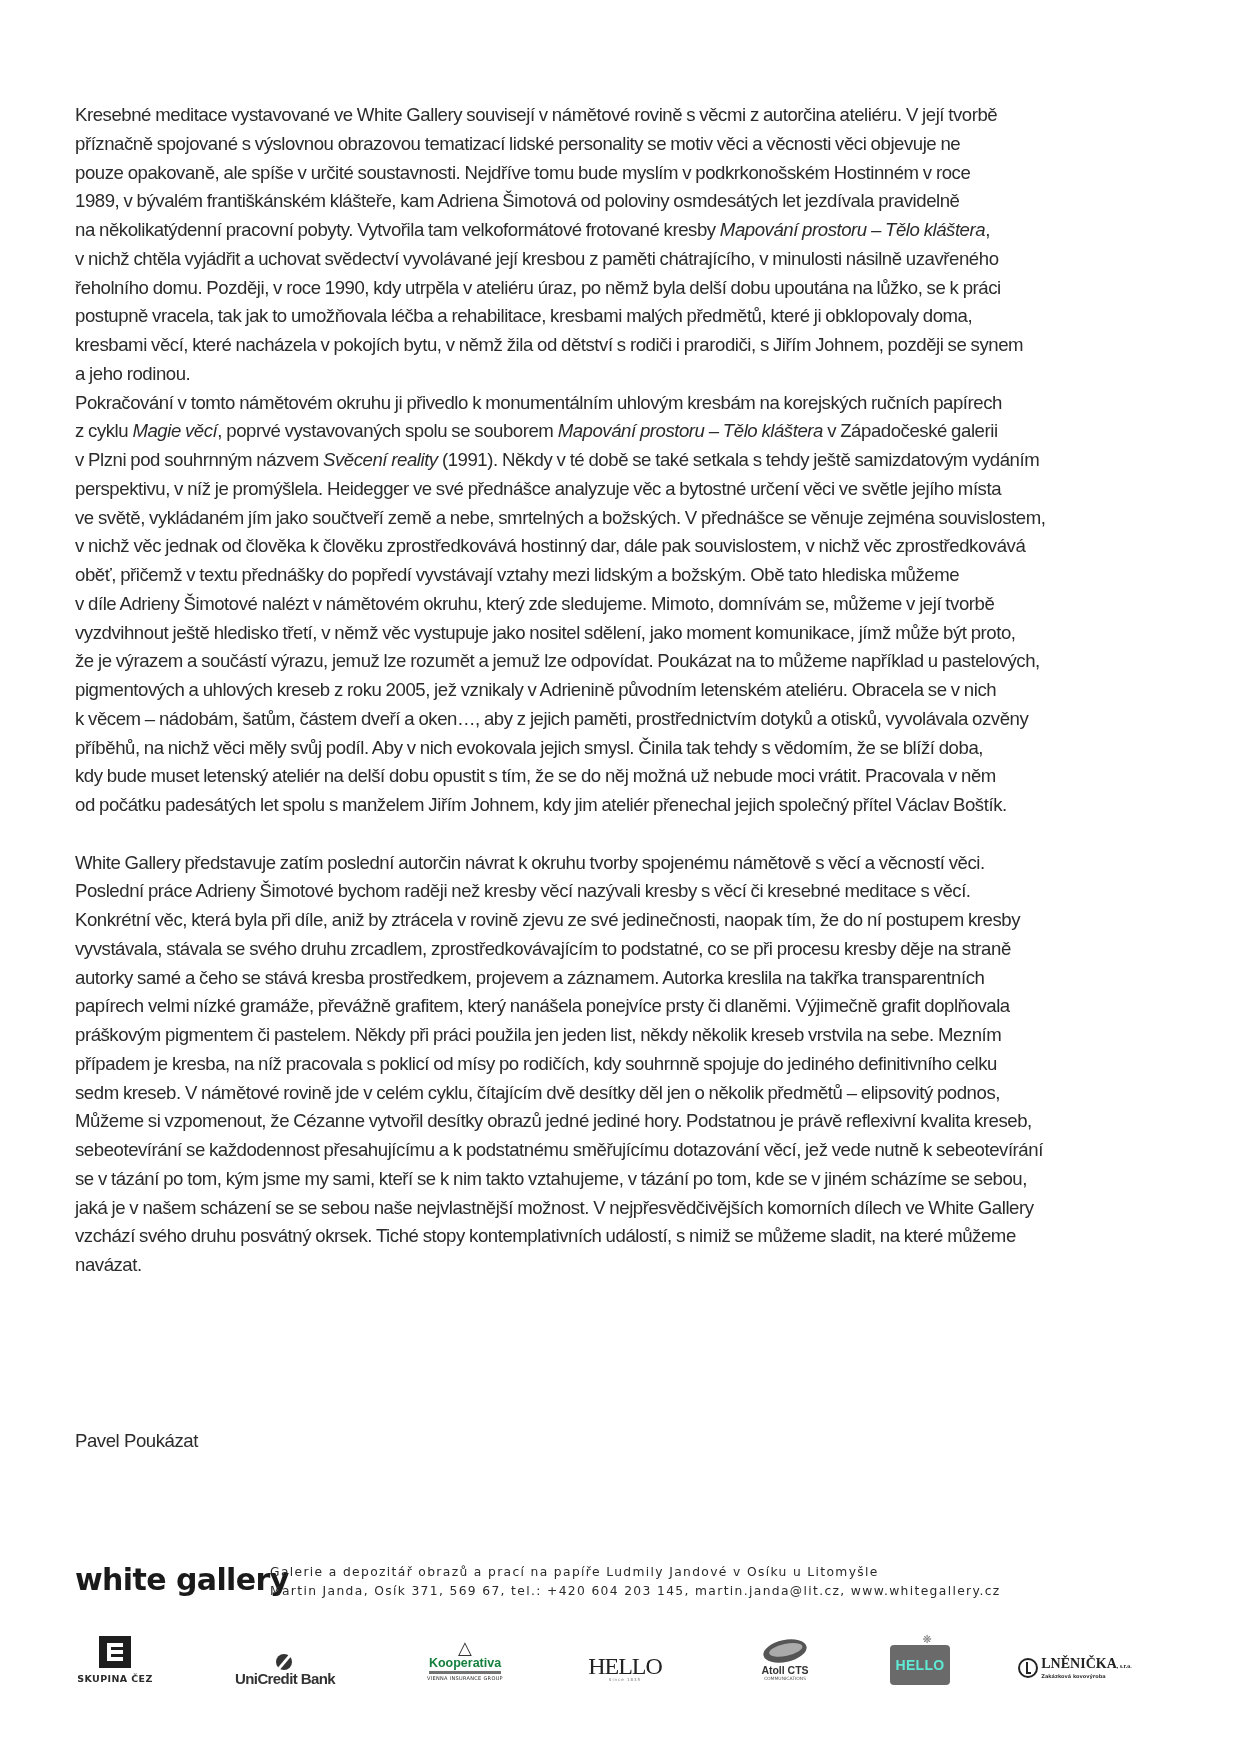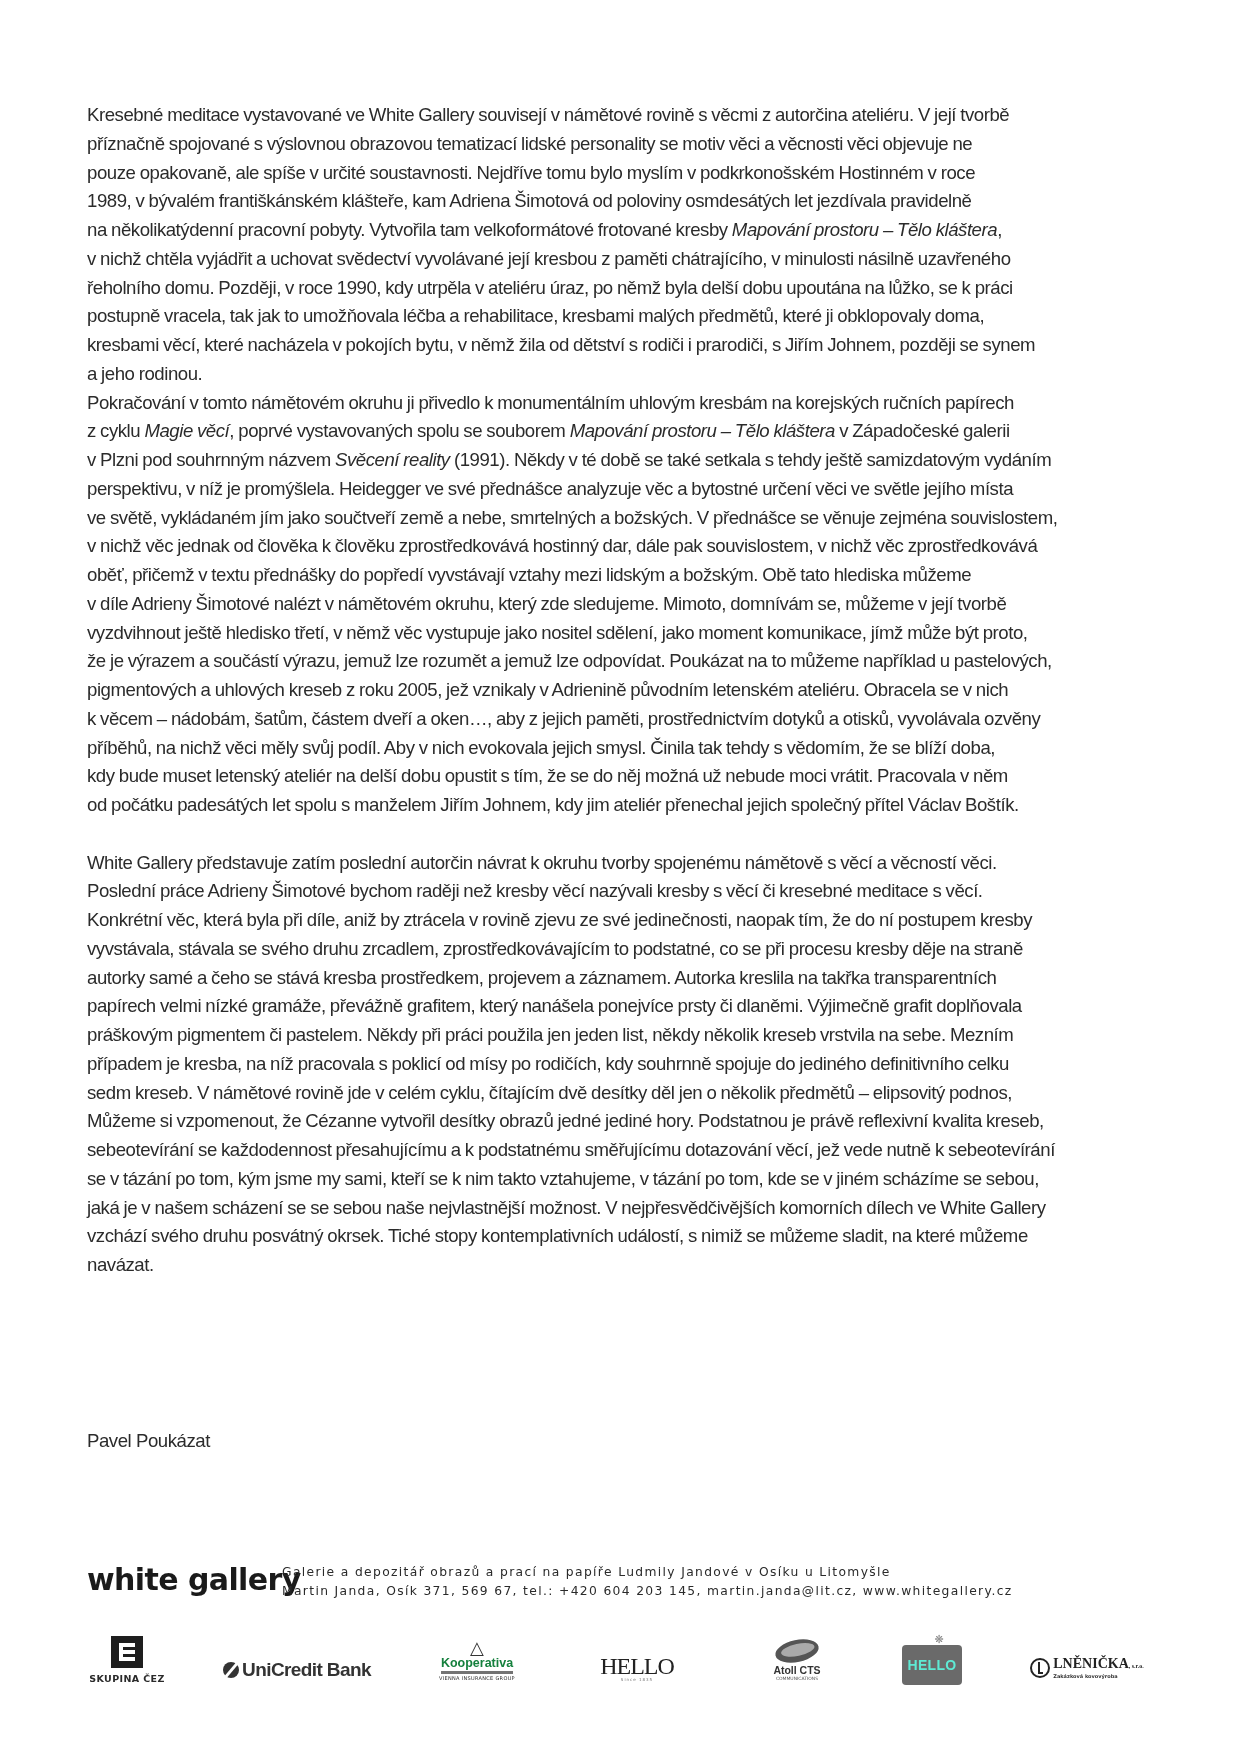--- a/index.html
+++ b/index.html
@@ -1,17 +1,17 @@
 <!DOCTYPE html>
 <html><head>
 <meta charset="utf-8">
 <style>
   html, body { margin: 0; padding: 0; background: #ffffff; }
   body { width: 1241px; height: 1754px; position: relative; overflow: hidden; }
-  .page { position: absolute; left: 0; top: 0; width: 1118px; height: 1754px; background: #fff; margin-left: 12px; }
+  .page { position: absolute; left: 0; top: 0; width: 1118px; height: 1754px; background: #fff; }
   .article {
     position: absolute; left: 75px; top: 101px; width: 1080px;
     font-family: "Liberation Sans", sans-serif;
     font-size: 18.6px; line-height: 28.75px; color: #2b2b2b;
     letter-spacing: -0.45px; word-spacing: -0.5px;
   }
   .line { display: block; white-space: nowrap; height: 28.75px; }
   .blank { display: block; height: 28.75px; }
   .para { display: block; }
   .signature { position: absolute; left: 75px; top: 1430px;
@@ -25,21 +25,21 @@
     font-family: "DejaVu Sans", sans-serif; font-size: 12.3px; line-height: 19px; color: #2a2a2a; letter-spacing: 1.35px; }
   .brand-info span { display: block; white-space: nowrap; }
 
   .sponsors { position: absolute; left: 0; top: 1630px; width: 1241px; height: 60px; }
   .sponsor { position: absolute; top: 0; height: 60px; display: flex; flex-direction: column;
     align-items: center; justify-content: center; color: #2a2a2a; font-family: "DejaVu Sans", sans-serif; }
   .cez-mark { width: 32px; height: 32px; background: #1e1e1e; position: relative; }
   .cez-mark::before { content: ""; position: absolute; left: 8px; top: 7px; width: 16px; height: 18px; border: 4px solid #fff; border-right: none; box-sizing: border-box; }
   .cez-mark::after { content: ""; position: absolute; left: 12px; top: 14px; width: 12px; height: 4px; background: #fff; }
   .cez-text { font-size: 9.5px; font-weight: bold; margin-top: 5px; letter-spacing: 0.4px; }
-  .unicredit { flex-direction: row; font-family: "Liberation Sans", sans-serif; font-weight: bold; font-size: 19px; letter-spacing: -0.6px; color: #333; }
+  .unicredit { flex-direction: column; font-family: "Liberation Sans", sans-serif; font-weight: bold; font-size: 15px; letter-spacing: -0.6px; color: #333; }
   .uc-mark { width: 16px; height: 16px; border-radius: 50%; background: #333; margin-right: 3px; position: relative; }
   .uc-mark::after { content: ""; position: absolute; left: 7px; top: -1px; width: 3px; height: 18px; background: #fff; transform: rotate(40deg); }
   .koop-mark { font-size: 18px; line-height: 16px; color: #333; }
   .koop-name { font-family: "Liberation Sans", sans-serif; font-weight: bold; font-size: 12.5px; color: #15803d; border-bottom: 3px solid #737373; padding-bottom: 1px; }
   .koop-sub { font-size: 5px; letter-spacing: 0.3px; margin-top: 1px; }
   .kodl { font-family: "Liberation Serif", serif; font-size: 24px; letter-spacing: -1px; color: #222; line-height: 22px; }
   .kodl-sub { font-size: 4px; color: #777; letter-spacing: 1px; }
   .atoll-mark { width: 44px; height: 22px; border-radius: 50%; background: #555; transform: rotate(-12deg); position: relative; }
   .atoll-mark::after { content: ""; position: absolute; left: 6px; top: 4px; width: 34px; height: 12px; border-radius: 50%; background: #aaa; }
   .atoll-name { font-family: "Liberation Sans", sans-serif; font-weight: bold; font-size: 10.5px; margin-top: 2px; color: #333; }
@@ -56,21 +56,21 @@
 </style>
 </head>
 <body>
 
 <div class="page">
 
   <div class="article" id="article">
       <div class="para">
         <span class="line"><span>Kresebné meditace vystavované ve White Gallery souvisejí v námětové rovině s věcmi z autorčina ateliéru. V její tvorbě</span></span>
         <span class="line"><span>příznačně spojované s výslovnou obrazovou tematizací lidské personality se motiv věci a věcnosti věci objevuje ne</span></span>
-        <span class="line"><span>pouze opakovaně, ale spíše v určité soustavnosti. Nejdříve tomu bylo myslím v podkrkonošském Hostinném v roce</span></span>
+        <span class="line"><span>pouze opakovaně, ale spíše v určité soustavnosti. Nejdříve tomu bude myslím v podkrkonošském Hostinném v roce</span></span>
         <span class="line"><span>1989, v bývalém františkánském klášteře, kam Adriena Šimotová od poloviny osmdesátých let jezdívala pravidelně</span></span>
         <span class="line"><span>na několikatýdenní pracovní pobyty. Vytvořila tam velkoformátové frotované kresby </span><em>Mapování prostoru – Tělo kláštera</em><span>,</span></span>
         <span class="line"><span>v nichž chtěla vyjádřit a uchovat svědectví vyvolávané její kresbou z paměti chátrajícího, v minulosti násilně uzavřeného</span></span>
         <span class="line"><span>řeholního domu. Později, v roce 1990, kdy utrpěla v ateliéru úraz, po němž byla delší dobu upoutána na lůžko, se k práci</span></span>
         <span class="line"><span>postupně vracela, tak jak to umožňovala léčba a rehabilitace, kresbami malých předmětů, které ji obklopovaly doma,</span></span>
         <span class="line"><span>kresbami věcí, které nacházela v pokojích bytu, v němž žila od dětství s rodiči i prarodiči, s Jiřím Johnem, později se synem</span></span>
         <span class="line"><span>a jeho rodinou.</span></span>
       </div>
       <div class="para">
         <span class="line"><span>Pokračování v tomto námětovém okruhu ji přivedlo k monumentálním uhlovým kresbám na korejských ručních papírech</span></span>

